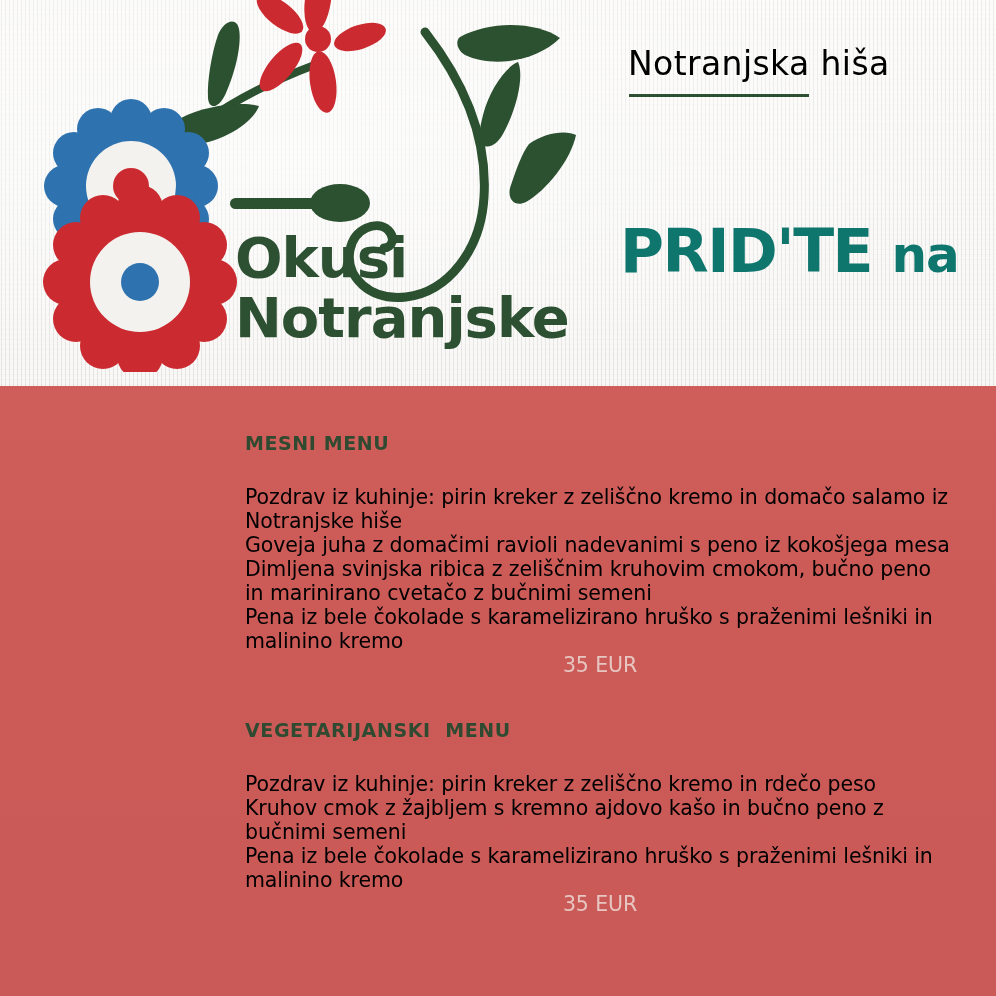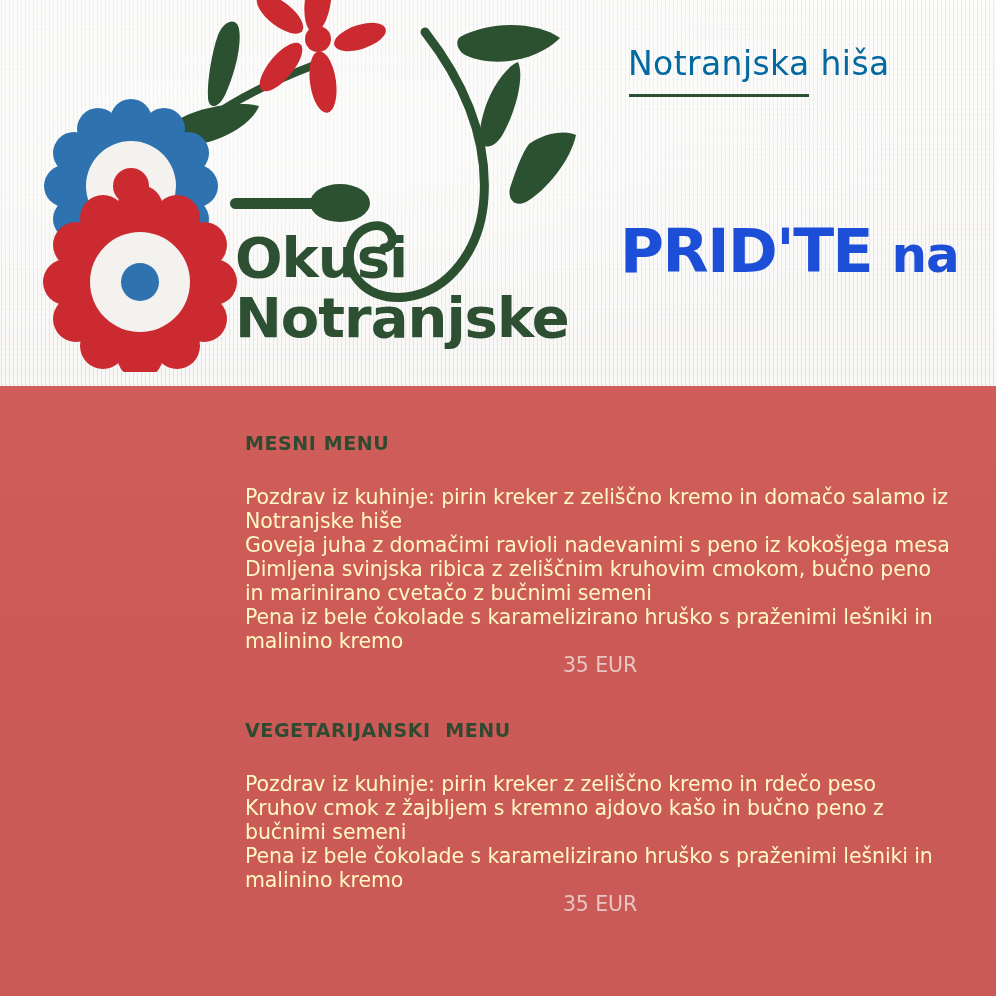--- a/index.html
+++ b/index.html
@@ -77,38 +77,38 @@
 
   
   .venue-name {
     position: absolute;
     left: 628px;
     top: 44px;
     font-family: "DejaVu Sans", sans-serif;
     font-size: 33px;
     font-weight: 400;
     letter-spacing: 0.4px;
-    color: #0369a1;
+    color: #000000;
     white-space: nowrap;
   }
   .venue-rule {
     position: absolute;
     left: 629px;
     top: 94px;
     width: 180px;
     height: 3px;
     background: #2d5032;
   }
 
   .headline {
     position: absolute;
     left: 620px;
     top: 222px;
     width: 372px;
-    color: #1d4ed8;
+    color: #0f766e;
     font-family: "DejaVu Sans", sans-serif;
     font-weight: 700;
     font-size: 60px;
     line-height: 0.98;
     letter-spacing: -1.5px;
   }
   .headline .l2 { display: block; }
   .headline .small-na {
     font-size: 50px;
     letter-spacing: -1px;
@@ -144,21 +144,21 @@
     font-weight: 700;
     letter-spacing: 0.6px;
     color: #2f4a30;
     margin: 0 0 31px 0;
     white-space: pre;
   }
   .menu-line {
     font-family: "DejaVu Sans", sans-serif;
     font-size: 20.5px;
     line-height: 24px;
-    color: #fef9c3;
+    color: #000000;
     margin: 0;
     letter-spacing: -0.1px;
   }
   .menu-price {
     font-family: "DejaVu Sans", sans-serif;
     font-size: 20.5px;
     line-height: 24px;
     color: #e7c6c1;
     margin: 0 0 0 0;
     letter-spacing: -0.1px;

